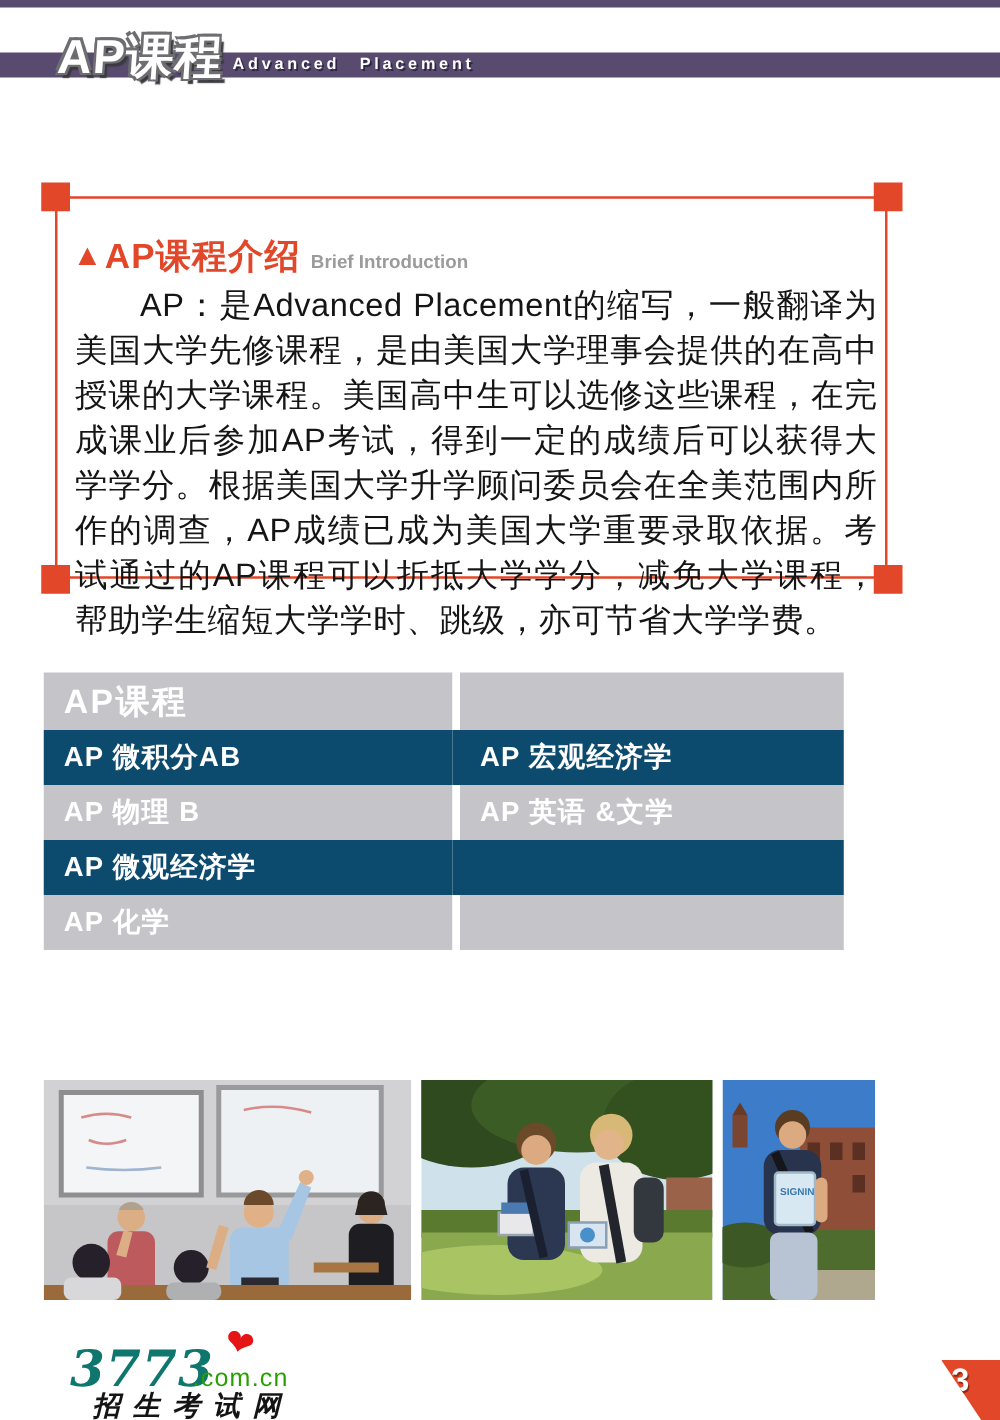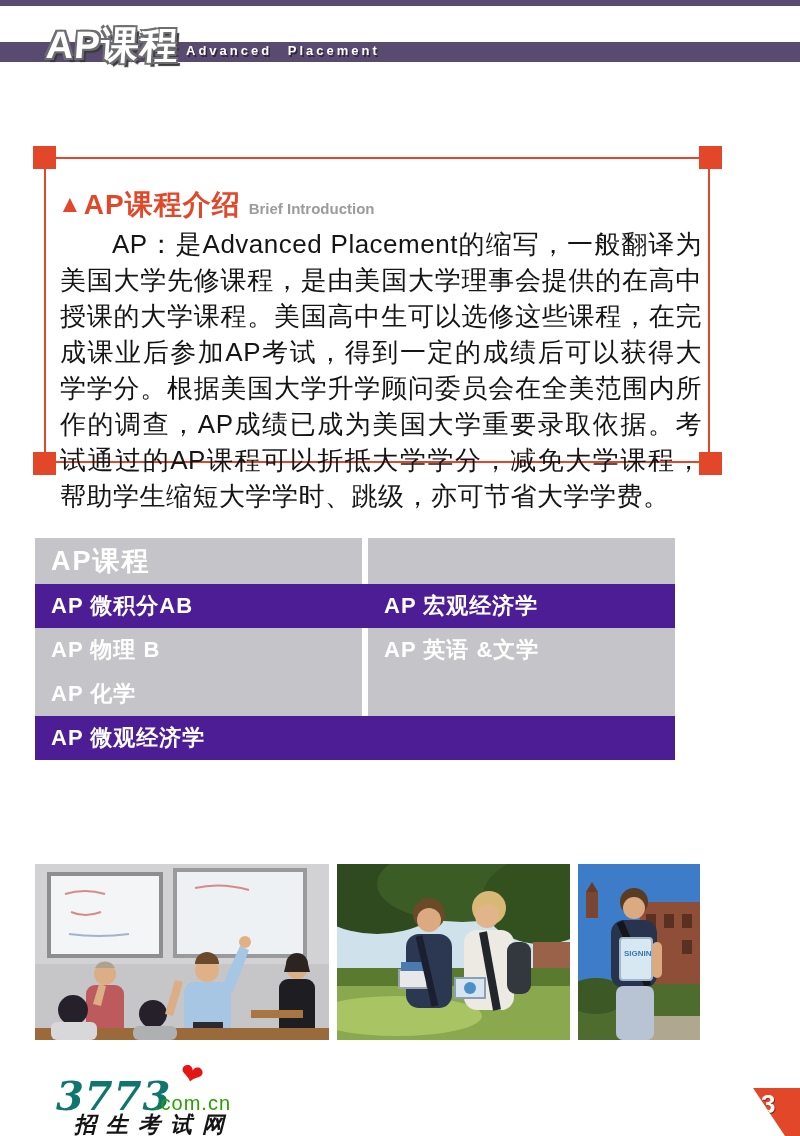--- a/index.html
+++ b/index.html
@@ -29,21 +29,21 @@
 
   
   .table{position:absolute;left:35px;top:538px;width:640px;}
   .trow{display:flex;align-items:center;height:44px;}
   .trow.head{height:46px;}
   .cell-l{width:327px;height:100%;display:flex;align-items:center;box-sizing:border-box;padding-left:16px;}
   .gap{width:6px;height:100%;}
   .cell-r{flex:1;height:100%;display:flex;align-items:center;box-sizing:border-box;padding-left:16px;}
   .r-light .cell-l,.r-light .cell-r{background:#c5c5c9;}
   .r-light .gap{background:#ffffff;}
-  .r-dark .cell-l,.r-dark .cell-r,.r-dark .gap{background:#4c1d95;}
+  .r-dark .cell-l,.r-dark .cell-r,.r-dark .gap{background:#0c4a6e;}
   .ct{color:#ffffff;font-weight:bold;font-size:22px;letter-spacing:1px;}
   .head .ct{font-size:27px;letter-spacing:2px;}
 
   
   .photo{position:absolute;top:864px;height:176px;}
   .p1{left:35px;width:294px;} .p2{left:337px;width:233px;} .p3{left:578px;width:122px;}
   .photo svg{display:block;width:100%;height:100%;}
 
   
   .site-logo{position:absolute;left:52px;top:1072px;width:220px;height:60px;}
@@ -98,32 +98,32 @@
     </div>
     <div class="trow r-light">
       <div class="cell-l">
           <span class="ct">AP 物理 B</span>
         </div>
       <div class="gap"></div>
       <div class="cell-r">
           <span class="ct">AP 英语 &amp;文学</span>
         </div>
     </div>
+    <div class="trow r-dark">
+      <div class="cell-l">
+          <span class="ct">AP 微观经济学</span>
+        </div>
+      <div class="gap"></div>
+      <div class="cell-r">
+          <span class="ct"></span>
+        </div>
+    </div>
     <div class="trow r-light">
       <div class="cell-l">
           <span class="ct">AP 化学</span>
-        </div>
-      <div class="gap"></div>
-      <div class="cell-r">
-          <span class="ct"></span>
-        </div>
-    </div>
-    <div class="trow r-dark">
-      <div class="cell-l">
-          <span class="ct">AP 微观经济学</span>
         </div>
       <div class="gap"></div>
       <div class="cell-r">
           <span class="ct"></span>
         </div>
     </div>
   </div>
 
   <div class="photo p1">
     <svg viewBox="0 0 294 176" preserveAspectRatio="none">

